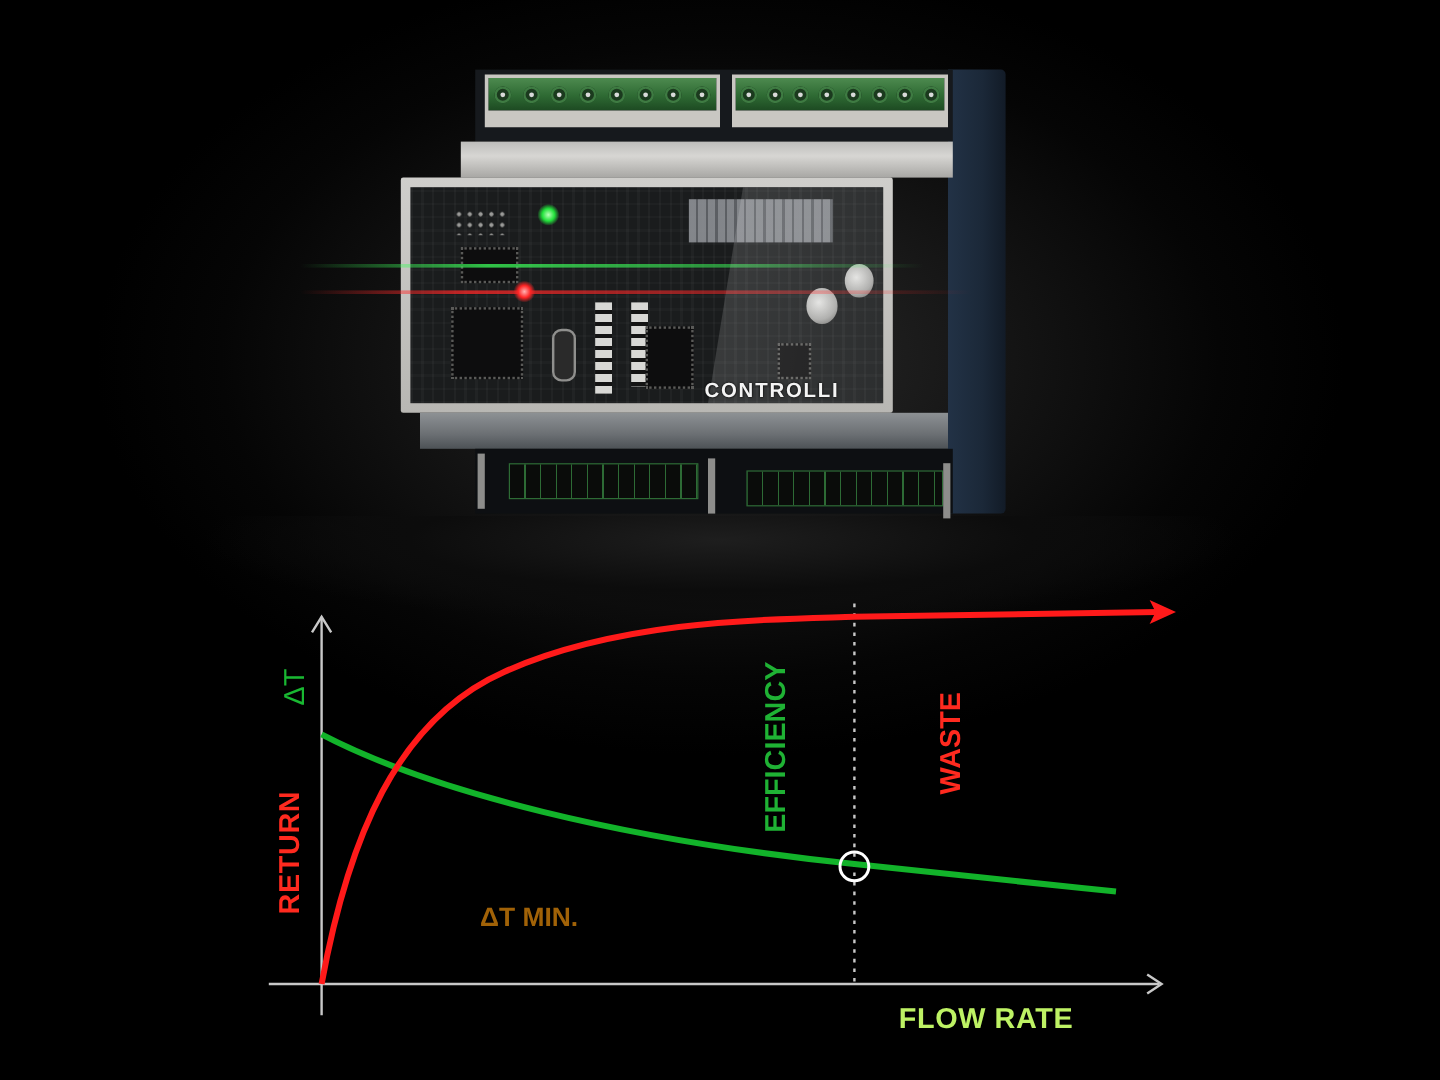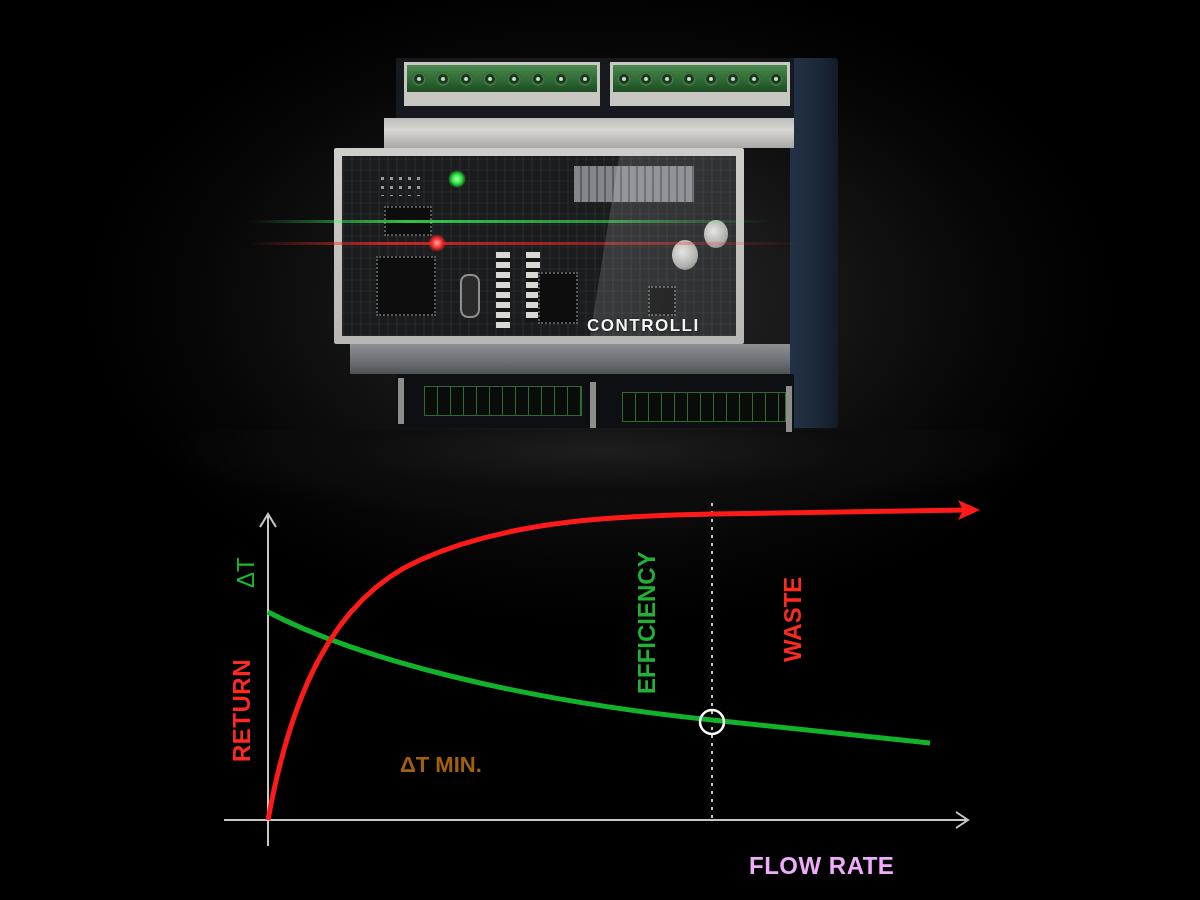--- a/index.html
+++ b/index.html
@@ -118,21 +118,21 @@
 
     
     .chart-svg { position: absolute; left: 0; top: 0; }
     .lbl { position: absolute; font-weight: bold; white-space: nowrap; }
     .lbl-vert { transform: rotate(-90deg); transform-origin: left top; }
     .lbl-return { left: 228px; top: 762px; color: #ff2a1f; font-size: 24px; letter-spacing: 0.5px; }
     .lbl-dt { left: 232px; top: 588px; color: #19b832; font-size: 24px; font-weight: normal; }
     .lbl-eff { left: 633px; top: 694px; color: #1fb234; font-size: 24px; }
     .lbl-waste { left: 779px; top: 662px; color: #ff2a1f; font-size: 24px; }
     .lbl-dtmin { left: 400px; top: 752px; color: #a16207; font-size: 22px; }
-    .lbl-flow { left: 749px; top: 836px; color: #f0abfc; font-size: 24px; letter-spacing: 0.5px; margin-top: 16px; }
+    .lbl-flow { left: 749px; top: 836px; color: #bef264; font-size: 24px; letter-spacing: 0.5px; }
   </style>
 </head>
 <body>
 
 <div class="stage">
   <div class="spotlight"></div>
   <div class="floor"></div>
 
   <div class="device">
     <div class="side-panel"></div>

